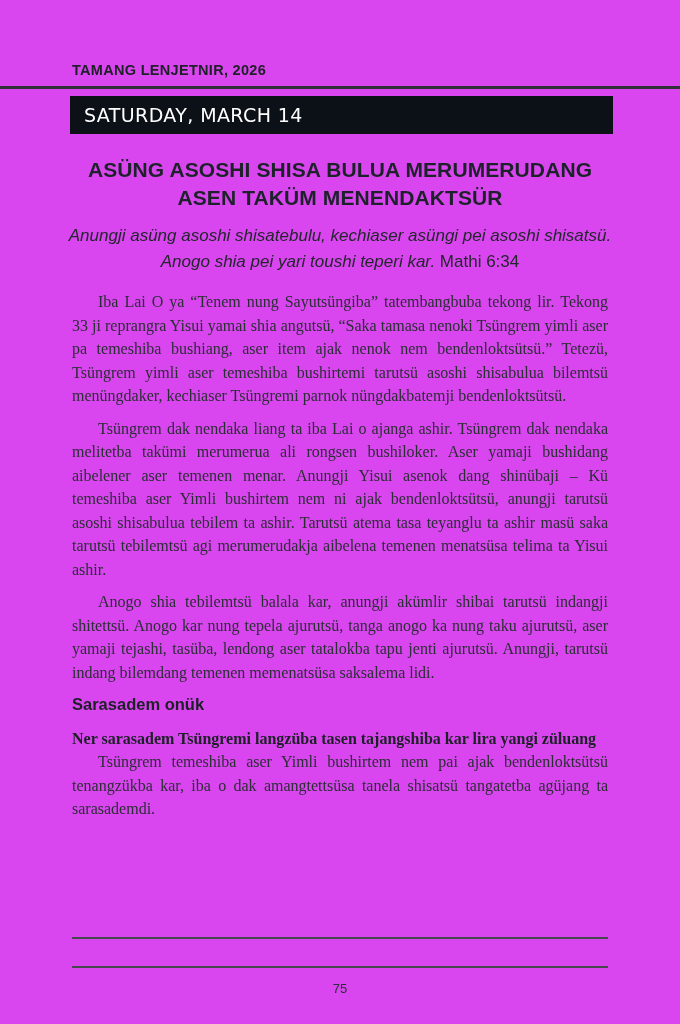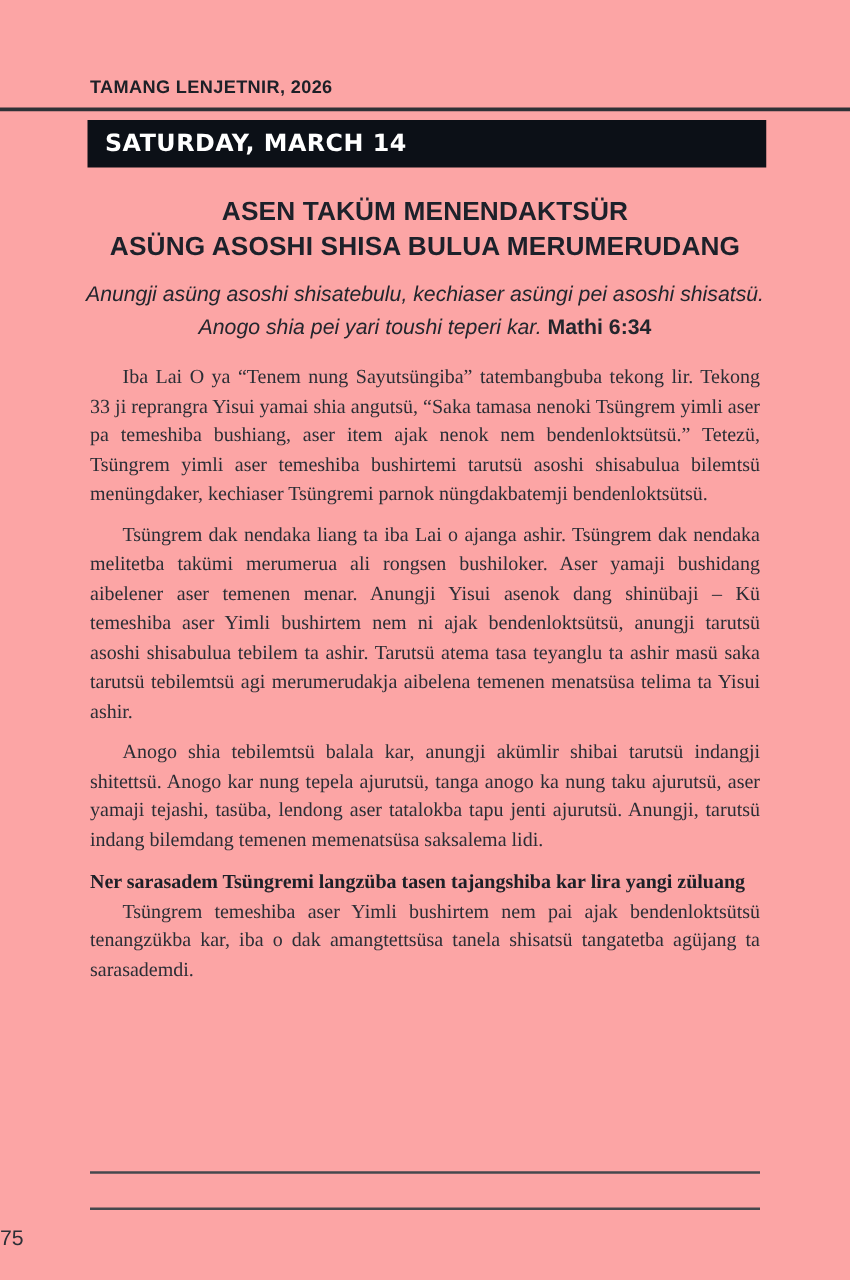--- a/index.html
+++ b/index.html
@@ -4,21 +4,21 @@
 <style>
   html, body { margin: 0; padding: 0; }
   body {
     width: 680px; height: 1024px;
     background: #ffffff;
     font-family: "Liberation Sans", sans-serif;
   }
   .page {
     position: relative;
     width: 680px; height: 1024px;
-    background: #fca5a5;
+    background: #d946ef;
     color: #2c2f36;
     overflow: hidden;
   }
   .header {
     display: flex;
     justify-content: space-between;
     align-items: baseline;
     padding: 62px 72px 0 72px;
     font-weight: 700;
     font-size: 14.5px;
@@ -34,21 +34,21 @@
   .banner {
     margin: 7px 67px 0 70px;
     height: 38px;
     background: #0c1017;
     color: #ffffff;
     display: flex;
     align-items: center;
     padding-left: 14px;
     box-sizing: border-box;
     font-family: "DejaVu Sans", sans-serif;
-    font-weight: 700;
+    font-weight: 400;
     font-size: 19px;
     letter-spacing: 0.4px;
   }
   .title {
     margin: 22px 58px 0 58px;
     text-align: center;
     font-size: 21px;
     line-height: 28px;
     font-weight: 700;
     color: #1d212a;
@@ -56,21 +56,21 @@
   }
   .tline { display: block; }
   .verse {
     margin: 11px 64px 0 64px;
     text-align: center;
     font-size: 17px;
     line-height: 26px;
     font-style: italic;
     color: #23262d;
   }
-  .verse-ref { font-style: normal; font-weight: 700; }
+  .verse-ref { font-style: normal; font-weight: 400; }
   .body-text {
     margin: 15px 72px 0 72px;
     font-size: 16px;
     line-height: 23.5px;
     text-align: justify;
     color: #2b2e35;
   }
   .para { margin: 0 0 9px 0; font-family: Liberation Serif, serif; }
   .indent { text-indent: 26px; }
   .subheading {
@@ -90,54 +90,55 @@
     left: 72px; right: 72px;
     height: 2px;
     background: #45484d;
   }
   .line1 { top: 937px; }
   .line2 { top: 966px; }
   .page-number {
     position: absolute;
     top: 981px; left: 0;
     width: 100%;
-    text-align: left;
-    font-size: 17px;
+    text-align: center;
+    font-size: 13px;
     color: #2c2f36;
   }
 </style>
 </head>
 <body>
 
 <div class="page">
 
   <div class="header">
     <span>TAMANG LENJETNIR, 2026</span>
   </div>
 
   <div class="header-rule"></div>
 
   <div class="banner">
     <span>SATURDAY, MARCH 14</span>
   </div>
 
   <h1 class="title">
+    <span class="tline">ASÜNG ASOSHI SHISA BULUA MERUMERUDANG</span>
     <span class="tline">ASEN TAKÜM MENENDAKTSÜR</span>
-    <span class="tline">ASÜNG ASOSHI SHISA BULUA MERUMERUDANG</span>
   </h1>
 
   <div class="verse">
     <span class="verse-text">Anungji asüng asoshi shisatebulu, kechiaser asüngi pei asoshi shisatsü. Anogo shia pei yari toushi teperi kar.</span>
     <span class="verse-ref">Mathi 6:34</span>
   </div>
 
   <div class="body-text">
     <p class="para indent">Iba Lai O ya “Tenem nung Sayutsüngiba” tatembangbuba tekong lir. Tekong 33 ji reprangra Yisui yamai shia angutsü, “Saka tamasa nenoki Tsüngrem yimli aser pa temeshiba bushiang, aser item ajak nenok nem bendenloktsütsü.” Tetezü, Tsüngrem yimli aser temeshiba bushirtemi tarutsü asoshi shisabulua bilemtsü menüngdaker, kechiaser Tsüngremi parnok nüngdakbatemji bendenloktsütsü.</p>
     <p class="para indent">Tsüngrem dak nendaka liang ta iba Lai o ajanga ashir. Tsüngrem dak nendaka melitetba takümi merumerua ali rongsen bushiloker. Aser yamaji bushidang aibelener aser temenen menar. Anungji Yisui asenok dang shinübaji – Kü temeshiba aser Yimli bushirtem nem ni ajak bendenloktsütsü, anungji tarutsü asoshi shisabulua tebilem ta ashir. Tarutsü atema tasa teyanglu ta ashir masü saka tarutsü tebilemtsü agi merumerudakja aibelena temenen menatsüsa telima ta Yisui ashir.</p>
     <p class="para indent">Anogo shia tebilemtsü balala kar, anungji akümlir shibai tarutsü indangji shitettsü. Anogo kar nung tepela ajurutsü, tanga anogo ka nung taku ajurutsü, aser yamaji tejashi, tasüba, lendong aser tatalokba tapu jenti ajurutsü. Anungji, tarutsü indang bilemdang temenen memenatsüsa saksalema lidi.</p>
+    <h2 class="subheading">Sarasadem onük</h2>
     <p class="para prayer">Ner sarasadem Tsüngremi langzüba tasen tajangshiba kar lira yangi züluang</p>
     <p class="para indent">Tsüngrem temeshiba aser Yimli bushirtem nem pai ajak bendenloktsütsü tenangzükba kar, iba o dak amangtettsüsa tanela shisatsü tangatetba agüjang ta sarasademdi.</p>
   </div>
 
   <div class="note-line line1"></div>
   <div class="note-line line2"></div>
 
   <div class="page-number">75</div>
 
 </div>

